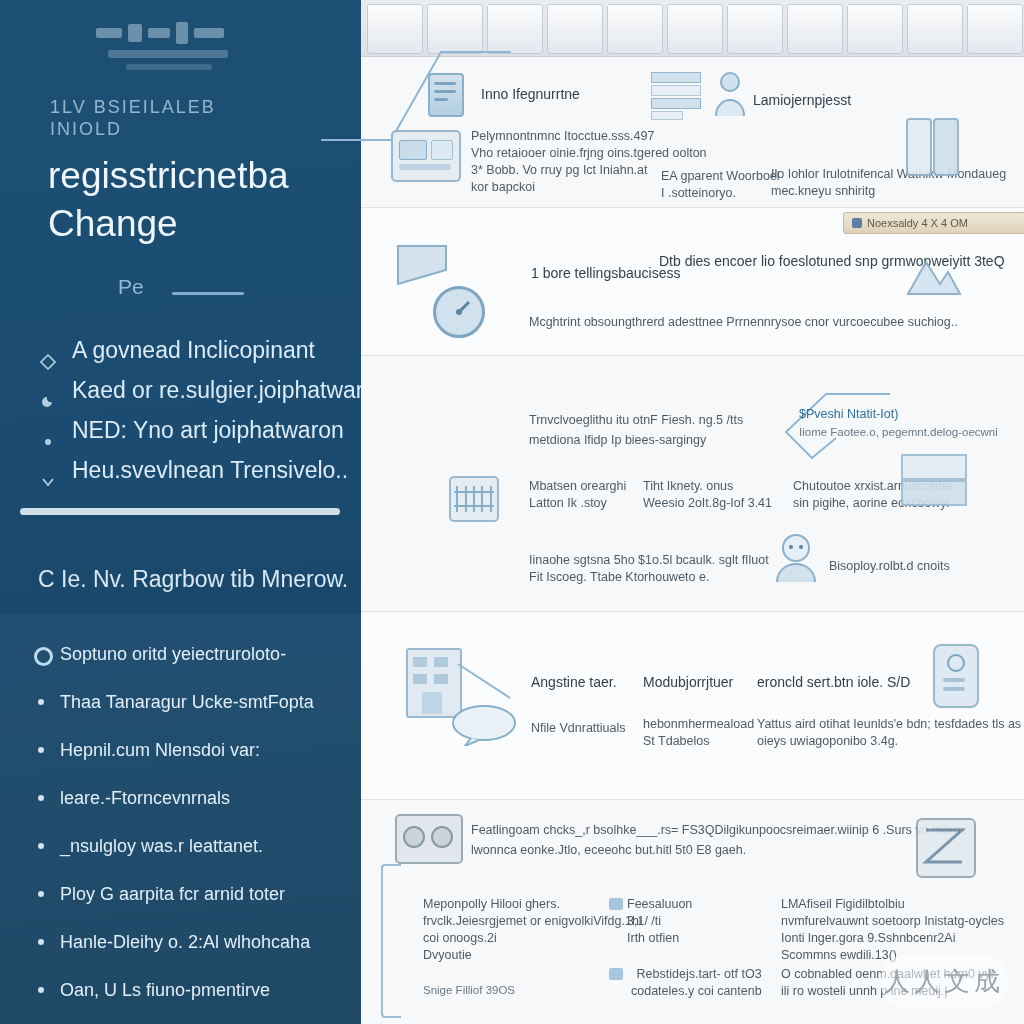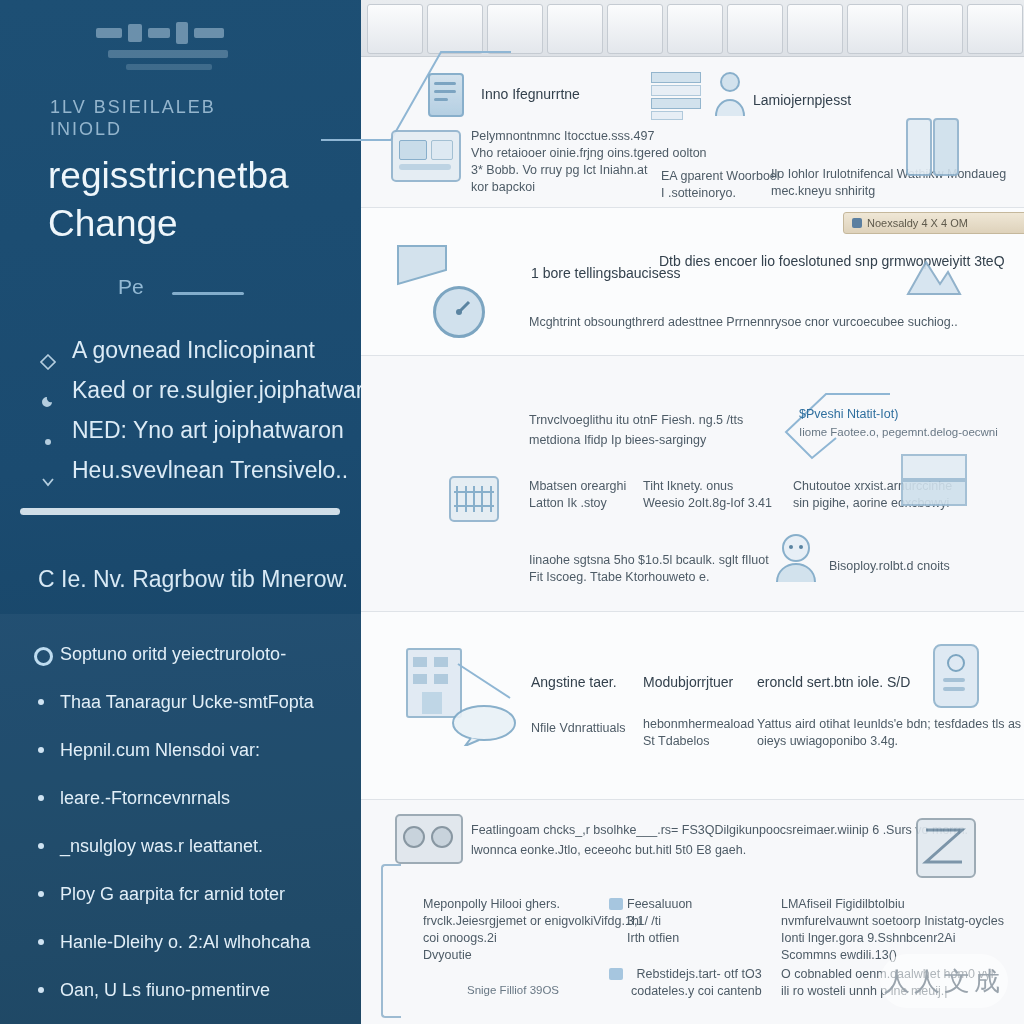--- a/index.html
+++ b/index.html
@@ -621,21 +621,21 @@
       </div>
 
       <div class="bracket" style="left:20px;top:64px;width:18px;height:150px;"></div>
 
       <div class="txt" style="left:62px;top:96px;">
         <div>Meponpolly Hilooi ghers.</div>
         <div>frvclk.Jeiesrgjemet or enigvolkiVifdg.1hi</div>
         <div>coi onoogs.2i</div>
         <div>Dvyoutie</div>
       </div>
-      <div class="txt sm" style="left:62px;top:182px;margin-left:44px;">Snige Filliof 39OS</div>
+      <div class="txt sm" style="left:62px;top:182px;">Snige Filliof 39OS</div>
 
       <div class="ic" style="left:248px;top:98px;width:14px;height:12px;">
         <div style="width:14px;height:12px;background:#9cc0dc;border-radius:2px;"></div>
       </div>
       <div class="txt" style="left:266px;top:96px;">
         <div>Feesaluuon</div>
         <div>3,1/ /ti</div>
         <div>Irth otfien</div>
       </div>
       <div class="ic" style="left:248px;top:168px;width:14px;height:12px;">

